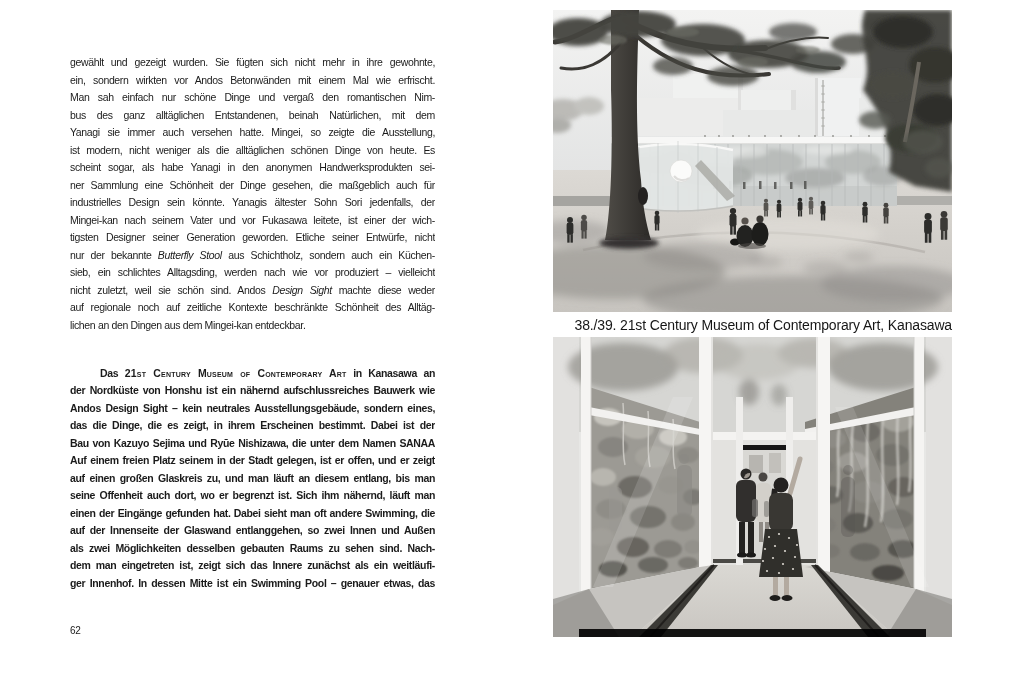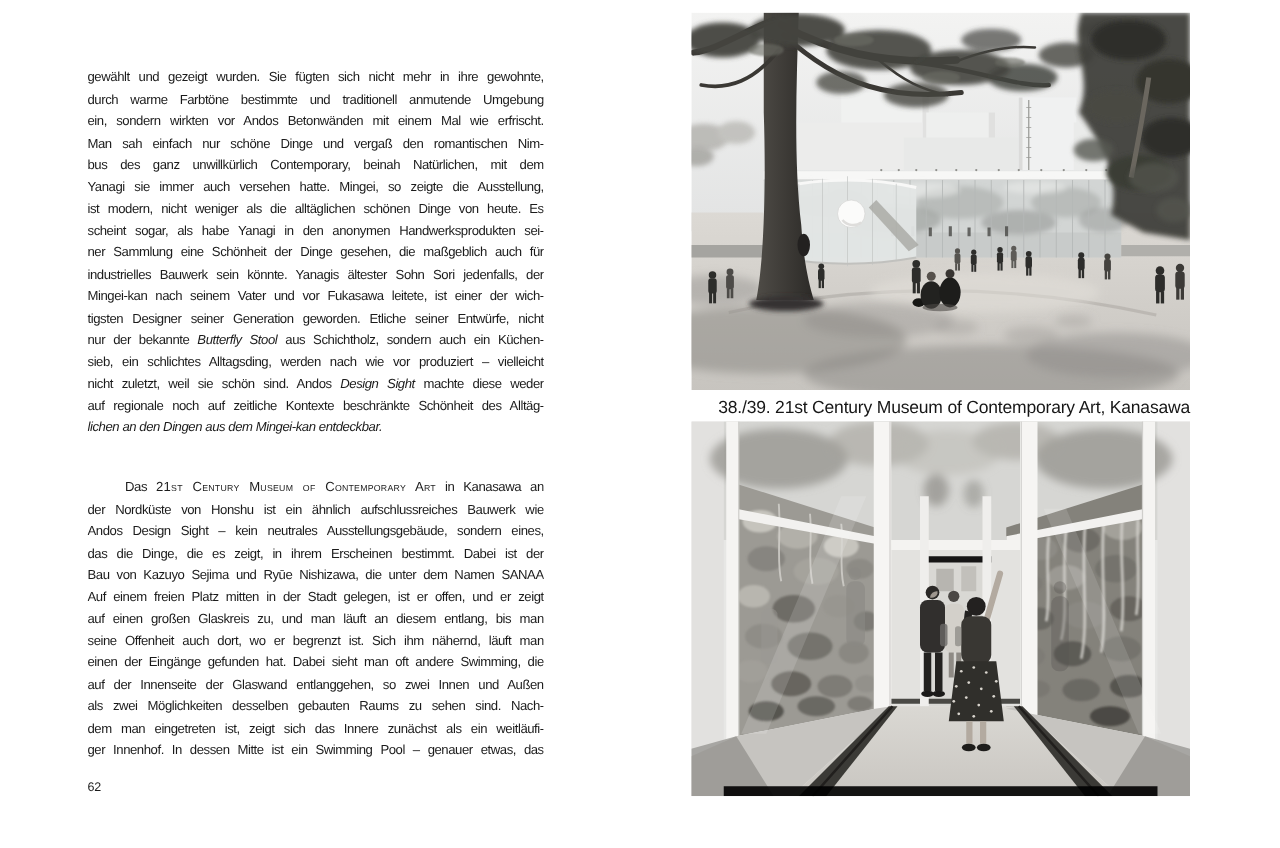--- a/index.html
+++ b/index.html
@@ -1,24 +1,24 @@
 <!DOCTYPE html>
 <html lang="de"><head>
 <meta charset="utf-8">
 <style>
   html,body{margin:0;padding:0;background:#ffffff;}
   .page{position:relative;width:1024px;height:678px;background:#ffffff;overflow:hidden;
         font-family:"Liberation Sans",sans-serif;color:#1b1b1b;}
   
   .text-col{position:absolute;left:70px;top:33px;width:365px;margin-top:21px;}
   .para{font-size:10.5px;letter-spacing:-0.35px;line-height:17.5px;}
-  .para + .para{margin-top:30.5px;}
+  .para + .para{margin-top:30.5px;font-weight:bold;}
   .tline{height:17.5px;overflow:hidden;text-align:justify;text-align-last:justify;}
   .tline:not(.short)::after{content:'';display:inline-block;width:100%;height:0;}
-  .tline.short{text-align-last:left;font-style:italic;}
+  .tline.short{text-align-last:left;}
   .tline.short::after{content:none;}
   .tline.indent{padding-left:30px;}
   .tline em{}
   .tline .sc{font-variant:small-caps;letter-spacing:0.2px;}
   .page-num{position:absolute;left:70px;top:625px;font-size:10px;letter-spacing:-0.2px;}
   
   .fig{position:absolute;left:553px;width:399px;overflow:hidden;}
   .fig svg{display:block;}
   .fig-top{top:10px;height:302px;}
   .fig-bottom{top:337px;height:300px;}
@@ -26,44 +26,43 @@
            font-size:14px;letter-spacing:-0.15px;color:#161616;}
 </style>
 </head>
 <body>
 
 <div class="page">
 
   <div class="text-col">
     <div class="para">
         <div class="tline">gewählt und gezeigt wurden. Sie fügten sich nicht mehr in ihre gewohnte,</div>
-        <div class="tline">durch warme Farbtöne bestimmte und traditionell anmutende Umgebung</div>
         <div class="tline">ein, sondern wirkten vor Andos Betonwänden mit einem Mal wie erfrischt.</div>
         <div class="tline">Man sah einfach nur schöne Dinge und vergaß den romantischen Nim-</div>
-        <div class="tline">bus des ganz unwillkürlich Contemporary, beinah Natürlichen, mit dem</div>
+        <div class="tline">bus des ganz alltäglichen Entstandenen, beinah Natürlichen, mit dem</div>
         <div class="tline">Yanagi sie immer auch versehen hatte. Mingei, so zeigte die Ausstellung,</div>
         <div class="tline">ist modern, nicht weniger als die alltäglichen schönen Dinge von heute. Es</div>
         <div class="tline">scheint sogar, als habe Yanagi in den anonymen Handwerksprodukten sei-</div>
         <div class="tline">ner Sammlung eine Schönheit der Dinge gesehen, die maßgeblich auch für</div>
-        <div class="tline">industrielles Bauwerk sein könnte. Yanagis ältester Sohn Sori jedenfalls, der</div>
+        <div class="tline">industrielles Design sein könnte. Yanagis ältester Sohn Sori jedenfalls, der</div>
         <div class="tline">Mingei-kan nach seinem Vater und vor Fukasawa leitete, ist einer der wich-</div>
         <div class="tline">tigsten Designer seiner Generation geworden. Etliche seiner Entwürfe, nicht</div>
         <div class="tline">nur der bekannte <em>Butterfly Stool</em> aus Schichtholz, sondern auch ein Küchen-</div>
         <div class="tline">sieb, ein schlichtes Alltagsding, werden nach wie vor produziert – vielleicht</div>
         <div class="tline">nicht zuletzt, weil sie schön sind. Andos <em>Design Sight</em> machte diese weder</div>
         <div class="tline">auf regionale noch auf zeitliche Kontexte beschränkte Schönheit des Alltäg-</div>
         <div class="tline short">lichen an den Dingen aus dem Mingei-kan entdeckbar.</div>
       </div>
     <div class="para">
         <div class="tline indent">Das <span class="sc">21st Century Museum of Contemporary Art</span> in Kanasawa an</div>
-        <div class="tline">der Nordküste von Honshu ist ein ähnlich aufschlussreiches Bauwerk wie</div>
+        <div class="tline">der Nordküste von Honshu ist ein nähernd aufschlussreiches Bauwerk wie</div>
         <div class="tline">Andos Design Sight – kein neutrales Ausstellungsgebäude, sondern eines,</div>
         <div class="tline">das die Dinge, die es zeigt, in ihrem Erscheinen bestimmt. Dabei ist der</div>
         <div class="tline">Bau von Kazuyo Sejima und Ryūe Nishizawa, die unter dem Namen SANAA</div>
-        <div class="tline">Auf einem freien Platz mitten in der Stadt gelegen, ist er offen, und er zeigt</div>
+        <div class="tline">Auf einem freien Platz seinem in der Stadt gelegen, ist er offen, und er zeigt</div>
         <div class="tline">auf einen großen Glaskreis zu, und man läuft an diesem entlang, bis man</div>
         <div class="tline">seine Offenheit auch dort, wo er begrenzt ist. Sich ihm nähernd, läuft man</div>
         <div class="tline">einen der Eingänge gefunden hat. Dabei sieht man oft andere Swimming, die</div>
         <div class="tline">auf der Innenseite der Glaswand entlanggehen, so zwei Innen und Außen</div>
         <div class="tline">als zwei Möglichkeiten desselben gebauten Raums zu sehen sind. Nach-</div>
         <div class="tline">dem man eingetreten ist, zeigt sich das Innere zunächst als ein weitläufi-</div>
         <div class="tline">ger Innenhof. In dessen Mitte ist ein Swimming Pool – genauer etwas, das</div>
       </div>
   </div>
 

